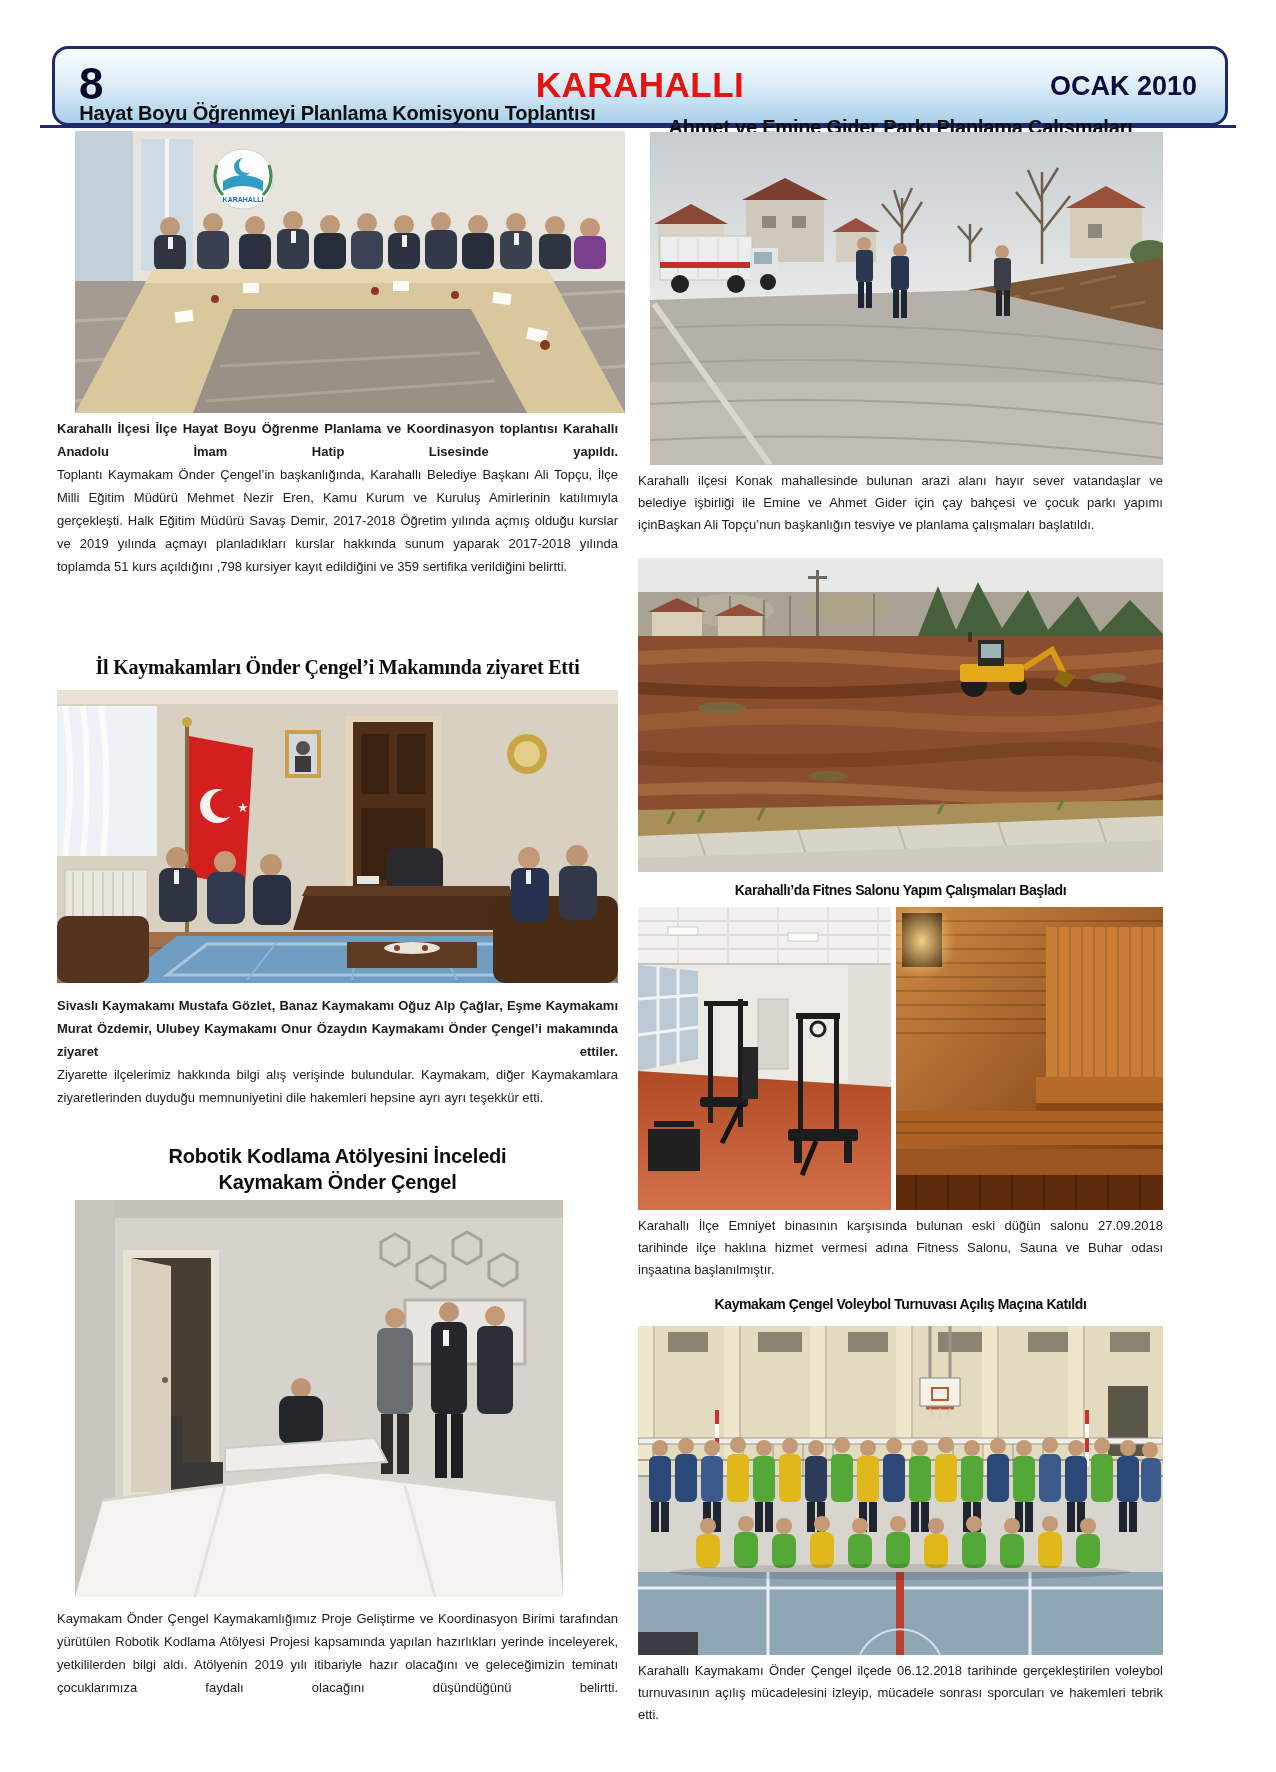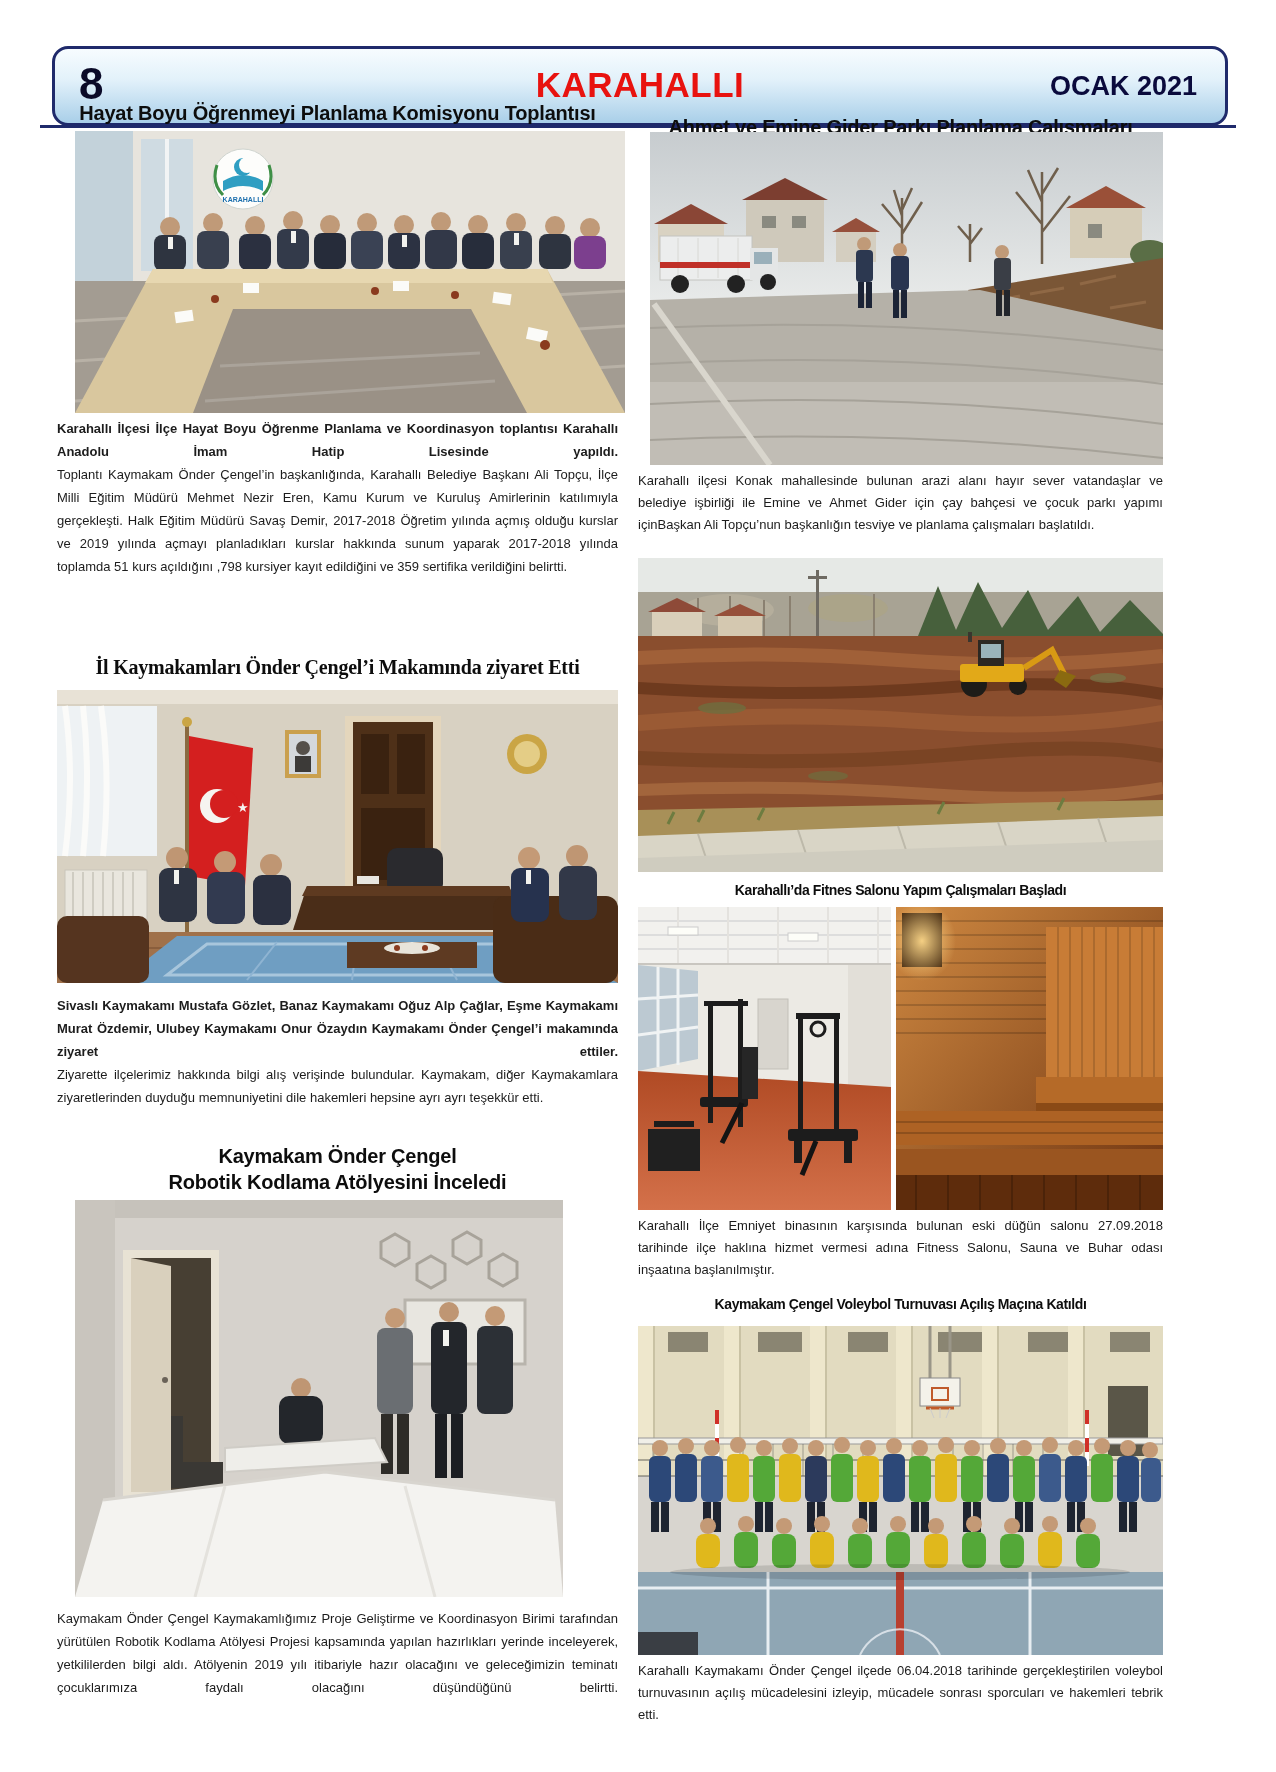--- a/index.html
+++ b/index.html
@@ -33,21 +33,21 @@
   .photo svg{display:block;width:100%;height:100%;}
 </style>
 </head>
 <body>
 
 <div class="page">
 
   <header class="masthead">
     <div class="page-num">8</div>
     <div class="paper-title">KARAHALLI</div>
-    <div class="issue-date">OCAK 2021</div>
+    <div class="issue-date">OCAK 2010</div>
   </header>
   <div class="masthead-rule"></div>
 
   <h2 class="headline" style="left:57px;top:100px;width:561px;">Hayat Boyu Öğrenmeyi Planlama Komisyonu Toplantısı Yapıldı</h2>
 
   <figure class="photo" style="left:75px;top:131px;width:550px;height:282px;margin:0;">
     <svg viewBox="0 0 550 282" preserveAspectRatio="none" aria-hidden="true">
       <rect width="550" height="282" fill="#e7e4dd"></rect>
       <rect x="0" y="0" width="58" height="150" fill="#c3d2da"></rect>
       <rect x="66" y="8" width="52" height="132" fill="#cfdbe2"></rect>
@@ -192,22 +192,22 @@
         <circle cx="368" cy="258" r="3" fill="#8a3a1e"></circle>
     </svg>
   </figure>
 
   <div class="copy" style="left:57px;top:994px;width:561px;height:146px;">
     <div class="lead">Sivaslı Kaymakamı Mustafa Gözlet, Banaz Kaymakamı Oğuz Alp Çağlar, Eşme Kaymakamı Murat Özdemir, Ulubey Kaymakamı Onur Özaydın Kaymakamı Önder Çengel’i makamında ziyaret ettiler.</div>
     <div class="rest">Ziyarette ilçelerimiz hakkında bilgi alış verişinde bulundular. Kaymakam, diğer Kaymakamlara ziyaretlerinden duyduğu memnuniyetini dile hakemleri hepsine ayrı ayrı teşekkür etti.</div>
   </div>
 
   <div class="headline" style="left:57px;top:1143px;width:561px;">
+    <div>Robotik Kodlama Atölyesini İnceledi</div>
     <div>Kaymakam Önder Çengel</div>
-    <div>Robotik Kodlama Atölyesini İnceledi</div>
   </div>
 
   <figure class="photo" style="left:75px;top:1200px;width:488px;height:397px;margin:0;">
     <svg viewBox="0 0 488 397" preserveAspectRatio="none" aria-hidden="true">
       <rect width="488" height="397" fill="#d6d2cc"></rect>
       <rect x="0" y="0" width="488" height="18" fill="#c6c2bb"></rect>
       <rect x="0" y="0" width="40" height="397" fill="#c9c5be"></rect>
 
       <g>
         <rect x="48" y="50" width="96" height="250" fill="#e8e2d4"></rect>
@@ -590,15 +590,15 @@
         <rect x="286" y="208" width="24" height="34" rx="8" fill="#e0b81c"></rect>
           <rect x="324" y="206" width="24" height="36" rx="8" fill="#54a838"></rect>
         <rect x="362" y="208" width="24" height="34" rx="8" fill="#54a838"></rect>
           <rect x="400" y="206" width="24" height="36" rx="8" fill="#e0b81c"></rect>
         <rect x="438" y="208" width="24" height="34" rx="8" fill="#54a838"></rect>
         <ellipse cx="262" cy="246" rx="230" ry="8" fill="#000" opacity="0.12"></ellipse>
       </g>
     </svg>
   </figure>
 
-  <div class="copy copy-r stretch-last" style="left:638px;top:1660px;width:525px;height:68px;">Karahallı Kaymakamı Önder Çengel ilçede 06.04.2018 tarihinde gerçekleştirilen voleybol turnuvasının açılış mücadelesini izleyip, mücadele sonrası sporcuları ve hakemleri tebrik etti.</div>
+  <div class="copy copy-r stretch-last" style="left:638px;top:1660px;width:525px;height:68px;">Karahallı Kaymakamı Önder Çengel ilçede 06.12.2018 tarihinde gerçekleştirilen voleybol turnuvasının açılış mücadelesini izleyip, mücadele sonrası sporcuları ve hakemleri tebrik etti.</div>
 
 </div>
 
 </body></html>

